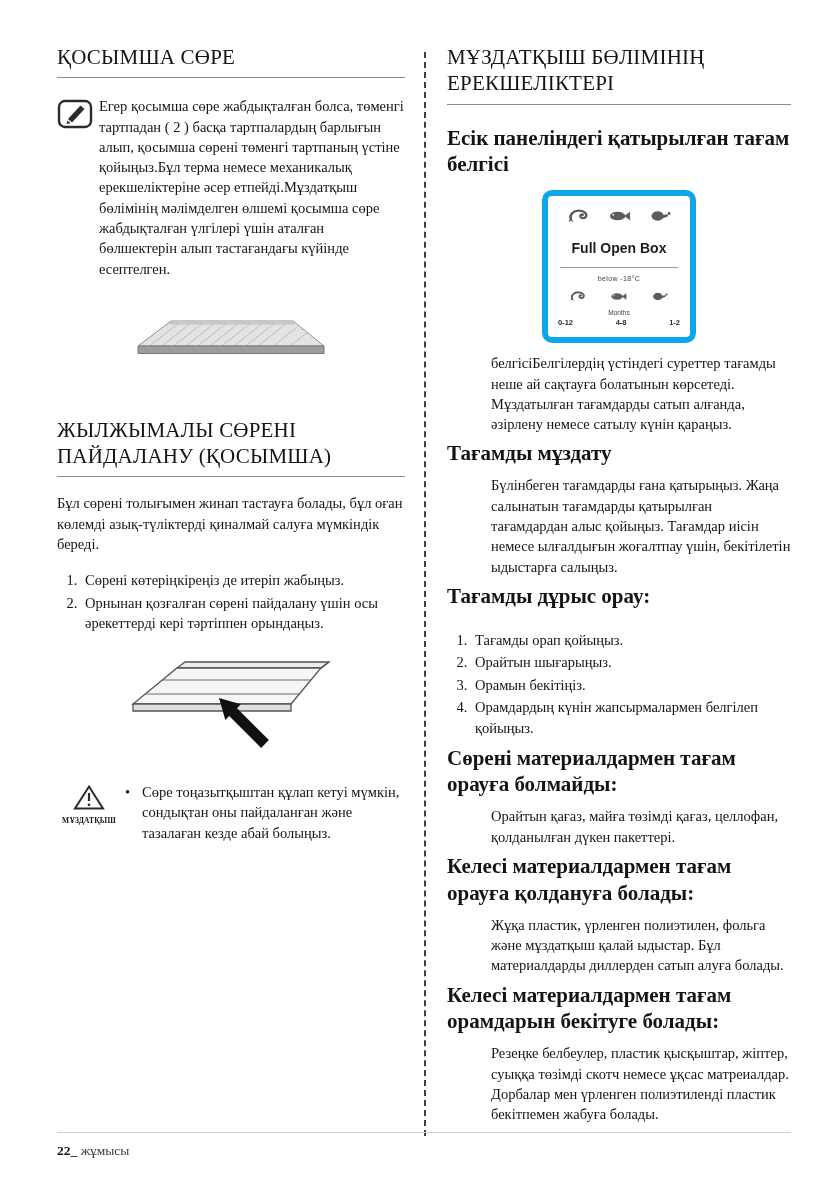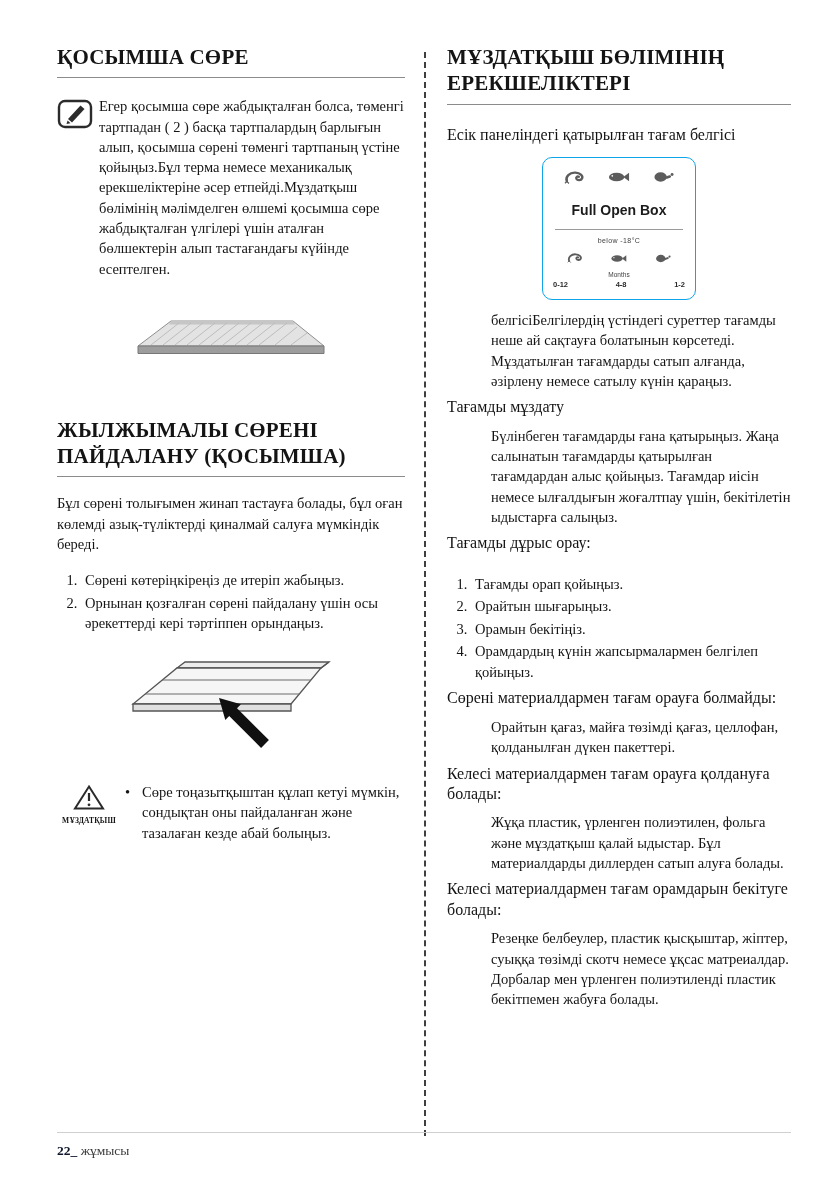--- a/index.html
+++ b/index.html
@@ -7,21 +7,21 @@
   .page {
     position:relative; width:836px; height:1185px; background:#fff;
     font-family:"Liberation Serif", serif; color:#141414; overflow:hidden;
   }
   .columns { position:absolute; left:57px; top:44px; width:734px; display:flex; }
   .col-left { width:348px; flex:none; }
   .divider { flex:none; width:0; border-left:2px dashed #3f3f3f; height:1084px; margin:8px 21px 0 19px; }
   .col-right { flex:1; min-width:0; }
 
   .section-title {
-    font-size:21px; font-weight:bold; margin:0; line-height:1.25;
+    font-size:21px; font-weight:normal; margin:0; line-height:1.25;
     padding:0 0 7px 0; border-bottom:1px solid #8b8b8b; letter-spacing:0.2px;
   }
   .section-title .tw { display:block; }
   .narrow { max-width:302px; }
 
   .body { font-size:14.5px; line-height:1.4; margin:0; }
 
   .note-block { display:flex; margin-top:18px; }
   .note-icon { flex:none; width:42px; padding-top:3px; }
   .note-text { flex:1; }
@@ -33,26 +33,26 @@
   ol.steps { margin:16px 0 0 0; padding-left:24px; font-size:14.5px; line-height:1.42; }
   ol.steps li { padding-left:4px; margin-bottom:2px; }
   .shelf2-wrap { margin-top:20px; }
 
   .caution { display:flex; margin-top:20px; }
   .caution-icon-col { flex:none; width:64px; text-align:center; padding-top:2px; }
   .caution-label { font-size:7.5px; font-weight:bold; margin-top:1px; letter-spacing:0.2px; }
   .caution-body { flex:1; display:flex; font-size:14.5px; line-height:1.4; }
   .caution-body::before { content:"•"; flex:none; margin:0 12px 0 4px; }
 
-  .sub-h { font-size:16px; font-weight:normal; line-height:1.28; margin:6px 0 8px 0; }
+  .sub-h { font-size:21px; font-weight:bold; line-height:1.28; margin:6px 0 8px 0; }
   .sub-h.first { margin-top:20px; }
   .r-par { margin-bottom:4px;margin-left:44px; }
 
   .label-fig {
-    width:154px; margin:12px auto 10px auto; border:1px solid #0ea5e9; border-radius:10px;
+    width:154px; margin:12px auto 10px auto; border:6px solid #0ea5e9; border-radius:10px;
     padding:12px 10px 10px 10px; font-family:"Liberation Sans", sans-serif; background:#fff;
   }
   .icons-row { display:flex; justify-content:space-around; align-items:center; }
   .fob { text-align:center; font-weight:bold; font-size:14px; margin:13px 0 11px 0; color:#1c1c1c; }
   .label-line { border-top:1px solid #9a9a9a; margin:0 2px 7px 2px; }
   .temp { text-align:center; font-size:7px; color:#3e3e3e; letter-spacing:0.4px; margin-bottom:6px; }
   .months { text-align:center; font-size:6.5px; color:#3e3e3e; margin-top:3px; }
   .nums-row { display:flex; justify-content:space-between; font-size:7.5px; font-weight:bold; margin-top:2px; color:#2a2a2a; }
 
   .footer-rule { position:absolute; left:57px; right:45px; bottom:52px; border-top:1px solid #cfcfcf; }

